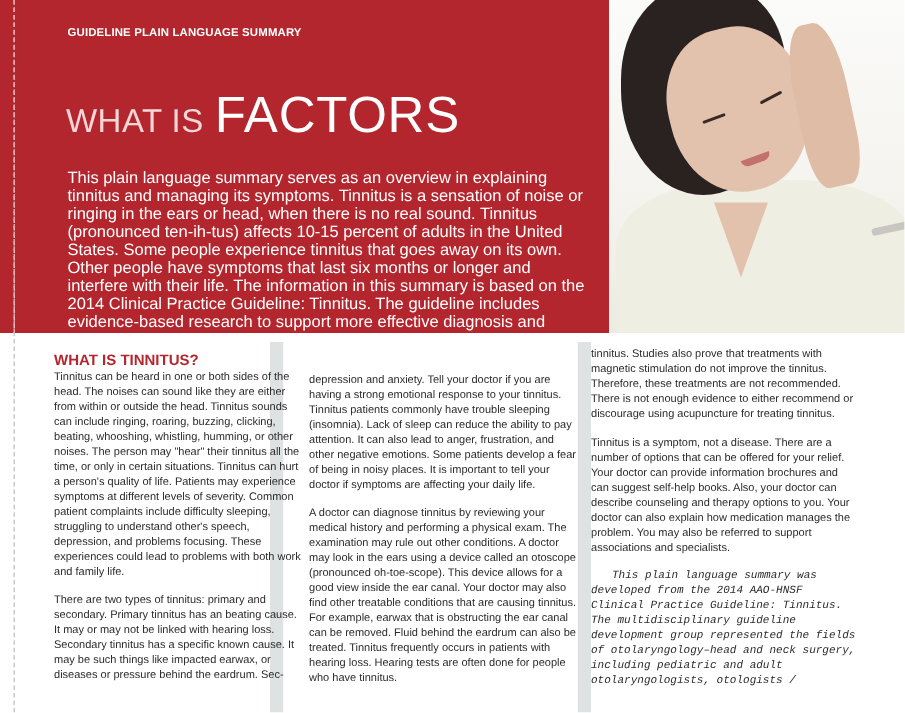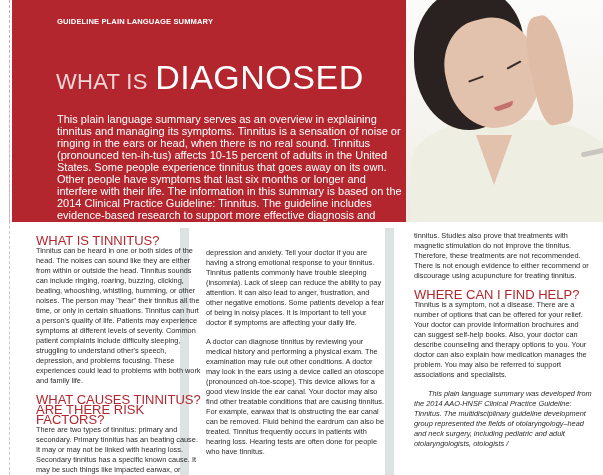--- a/index.html
+++ b/index.html
@@ -1,20 +1,20 @@
 <!DOCTYPE html>
 <html><head>
 <meta charset="utf-8">
 <style>
   * { box-sizing: border-box; margin: 0; padding: 0; }
   html, body { width: 603px; height: 475px; overflow: hidden; background: #ffffff; }
   body { position: relative; font-family: "Liberation Sans", "DejaVu Sans", sans-serif; color: #2b2b2b; }
 
   .header {
-    position: absolute; left: 12px; top: 0; width: 474px; height: 222px;
+    position: absolute; left: 0; top: 0; width: 474px; height: 222px;
     background: #b3262e;
   }
   .dashed-margin {
     position: absolute; left: 9px; top: 0; width: 0; height: 475px;
     border-left: 1px dashed #c9c9c9; z-index: 3;
   }
   .dashed-margin.on-red { border-left-color: #e3a5a8; height: 222px; }
 
   .kicker {
     position: absolute; left: 45px; top: 17px;
@@ -48,36 +48,36 @@
   .photo .collar { position: absolute; left: 70px; top: 135px; width: 0; height: 0; border-left: 18px solid transparent; border-right: 18px solid transparent; border-top: 50px solid #e3c2ad; }
 
   .columns-bg { position: absolute; left: 0; top: 222px; width: 603px; height: 253px; background: #ffffff; }
   .gutter { position: absolute; top: 228px; width: 9px; height: 247px; background: #dfe2e3; }
   .gutter.g1 { left: 180px; }
   .gutter.g2 { left: 385px; }
 
   .col { position: absolute; top: 236px; font-size: 7.35px; line-height: 10px; color: #2b2b2b; }
   .col1 { left: 36px; width: 168px; }
   .col2 { left: 206px; width: 180px; top: 248px; }
-  .col3 { left: 414px; width: 178px; top: 231px; }
+  .col3 { left: 394px; width: 178px; top: 231px; }
 
   .col-panel { position: absolute; left: 189px; top: 228px; width: 196px; height: 247px; background: #ffffff; }
 
-  .h { color: #b3262e; font-weight: normal; font-size: 13px; line-height: 10px; text-transform: uppercase; }
+  .h { color: #b3262e; font-weight: bold; font-size: 10px; line-height: 10px; text-transform: uppercase; }
   .p { margin-bottom: 9px; }
-  .italic { font-style: italic; text-indent: 14px; }
+  .italic { font-style: italic; text-indent: 14px; font-family: Liberation Mono, monospace; }
 </style>
 </head>
 <body>
 
 <div class="header">
   <div class="kicker">GUIDELINE PLAIN LANGUAGE SUMMARY</div>
   <div class="title">
     <span class="light">WHAT IS</span>
-    <span class="bold">DIAGNOSED</span>
+    <span class="bold">FACTORS</span>
   </div>
   <div class="intro">This plain language summary serves as an overview in explaining tinnitus and managing its symptoms. Tinnitus is a sensation of noise or ringing in the ears or head, when there is no real sound. Tinnitus (pronounced ten-ih-tus) affects 10-15 percent of adults in the United States. Some people experience tinnitus that goes away on its own. Other people have symptoms that last six months or longer and interfere with their life. The information in this summary is based on the 2014 Clinical Practice Guideline: Tinnitus. The guideline includes evidence-based research to support more effective diagnosis and treatment of tinnitus.</div>
 </div>
 
 <div class="photo" title="Woman holding her hand to her ear in discomfort">
   <div class="shirt"></div>
   <div class="collar"></div>
   <div class="hair"></div>
   <div class="face"></div>
   <div class="eye l"></div>
@@ -91,27 +91,25 @@
 <div class="gutter g1"></div>
 <div class="gutter g2"></div>
 <div class="col-panel"></div>
 
 <div class="dashed-margin"></div>
 <div class="dashed-margin on-red"></div>
 
 <div class="col col1">
   <div class="h">WHAT IS TINNITUS?</div>
   <div class="p">Tinnitus can be heard in one or both sides of the head. The noises can sound like they are either from within or outside the head. Tinnitus sounds can include ringing, roaring, buzzing, clicking, beating, whooshing, whistling, humming, or other noises. The person may "hear" their tinnitus all the time, or only in certain situations. Tinnitus can hurt a person's quality of life. Patients may experience symptoms at different levels of severity. Common patient complaints include difficulty sleeping, struggling to understand other's speech, depression, and problems focusing. These experiences could lead to problems with both work and family life.</div>
-  <div class="h">WHAT CAUSES TINNITUS? ARE THERE RISK FACTORS?</div>
   <div class="p">There are two types of tinnitus: primary and secondary. Primary tinnitus has an beating cause. It may or may not be linked with hearing loss. Secondary tinnitus has a specific known cause. It may be such things like impacted earwax, or diseases or pressure behind the eardrum. Sec-</div>
 </div>
 
 <div class="col col2">
   <div class="p">depression and anxiety. Tell your doctor if you are having a strong emotional response to your tinnitus. Tinnitus patients commonly have trouble sleeping (insomnia). Lack of sleep can reduce the ability to pay attention. It can also lead to anger, frustration, and other negative emotions. Some patients develop a fear of being in noisy places. It is important to tell your doctor if symptoms are affecting your daily life.</div>
   <div class="p">A doctor can diagnose tinnitus by reviewing your medical history and performing a physical exam. The examination may rule out other conditions. A doctor may look in the ears using a device called an otoscope (pronounced oh-toe-scope). This device allows for a good view inside the ear canal. Your doctor may also find other treatable conditions that are causing tinnitus. For example, earwax that is obstructing the ear canal can be removed. Fluid behind the eardrum can also be treated. Tinnitus frequently occurs in patients with hearing loss. Hearing tests are often done for people who have tinnitus.</div>
 </div>
 
 <div class="col col3">
   <div class="p">tinnitus. Studies also prove that treatments with magnetic stimulation do not improve the tinnitus. Therefore, these treatments are not recommended. There is not enough evidence to either recommend or discourage using acupuncture for treating tinnitus.</div>
-  <div class="h">WHERE CAN I FIND HELP?</div>
   <div class="p">Tinnitus is a symptom, not a disease. There are a number of options that can be offered for your relief. Your doctor can provide information brochures and can suggest self-help books. Also, your doctor can describe counseling and therapy options to you. Your doctor can also explain how medication manages the problem. You may also be referred to support associations and specialists.</div>
   <div class="p italic">This plain language summary was developed from the 2014 AAO-HNSF Clinical Practice Guideline: Tinnitus. The multidisciplinary guideline development group represented the fields of otolaryngology–head and neck surgery, including pediatric and adult otolaryngologists, otologists /</div>
 </div>
 
 </body></html>

